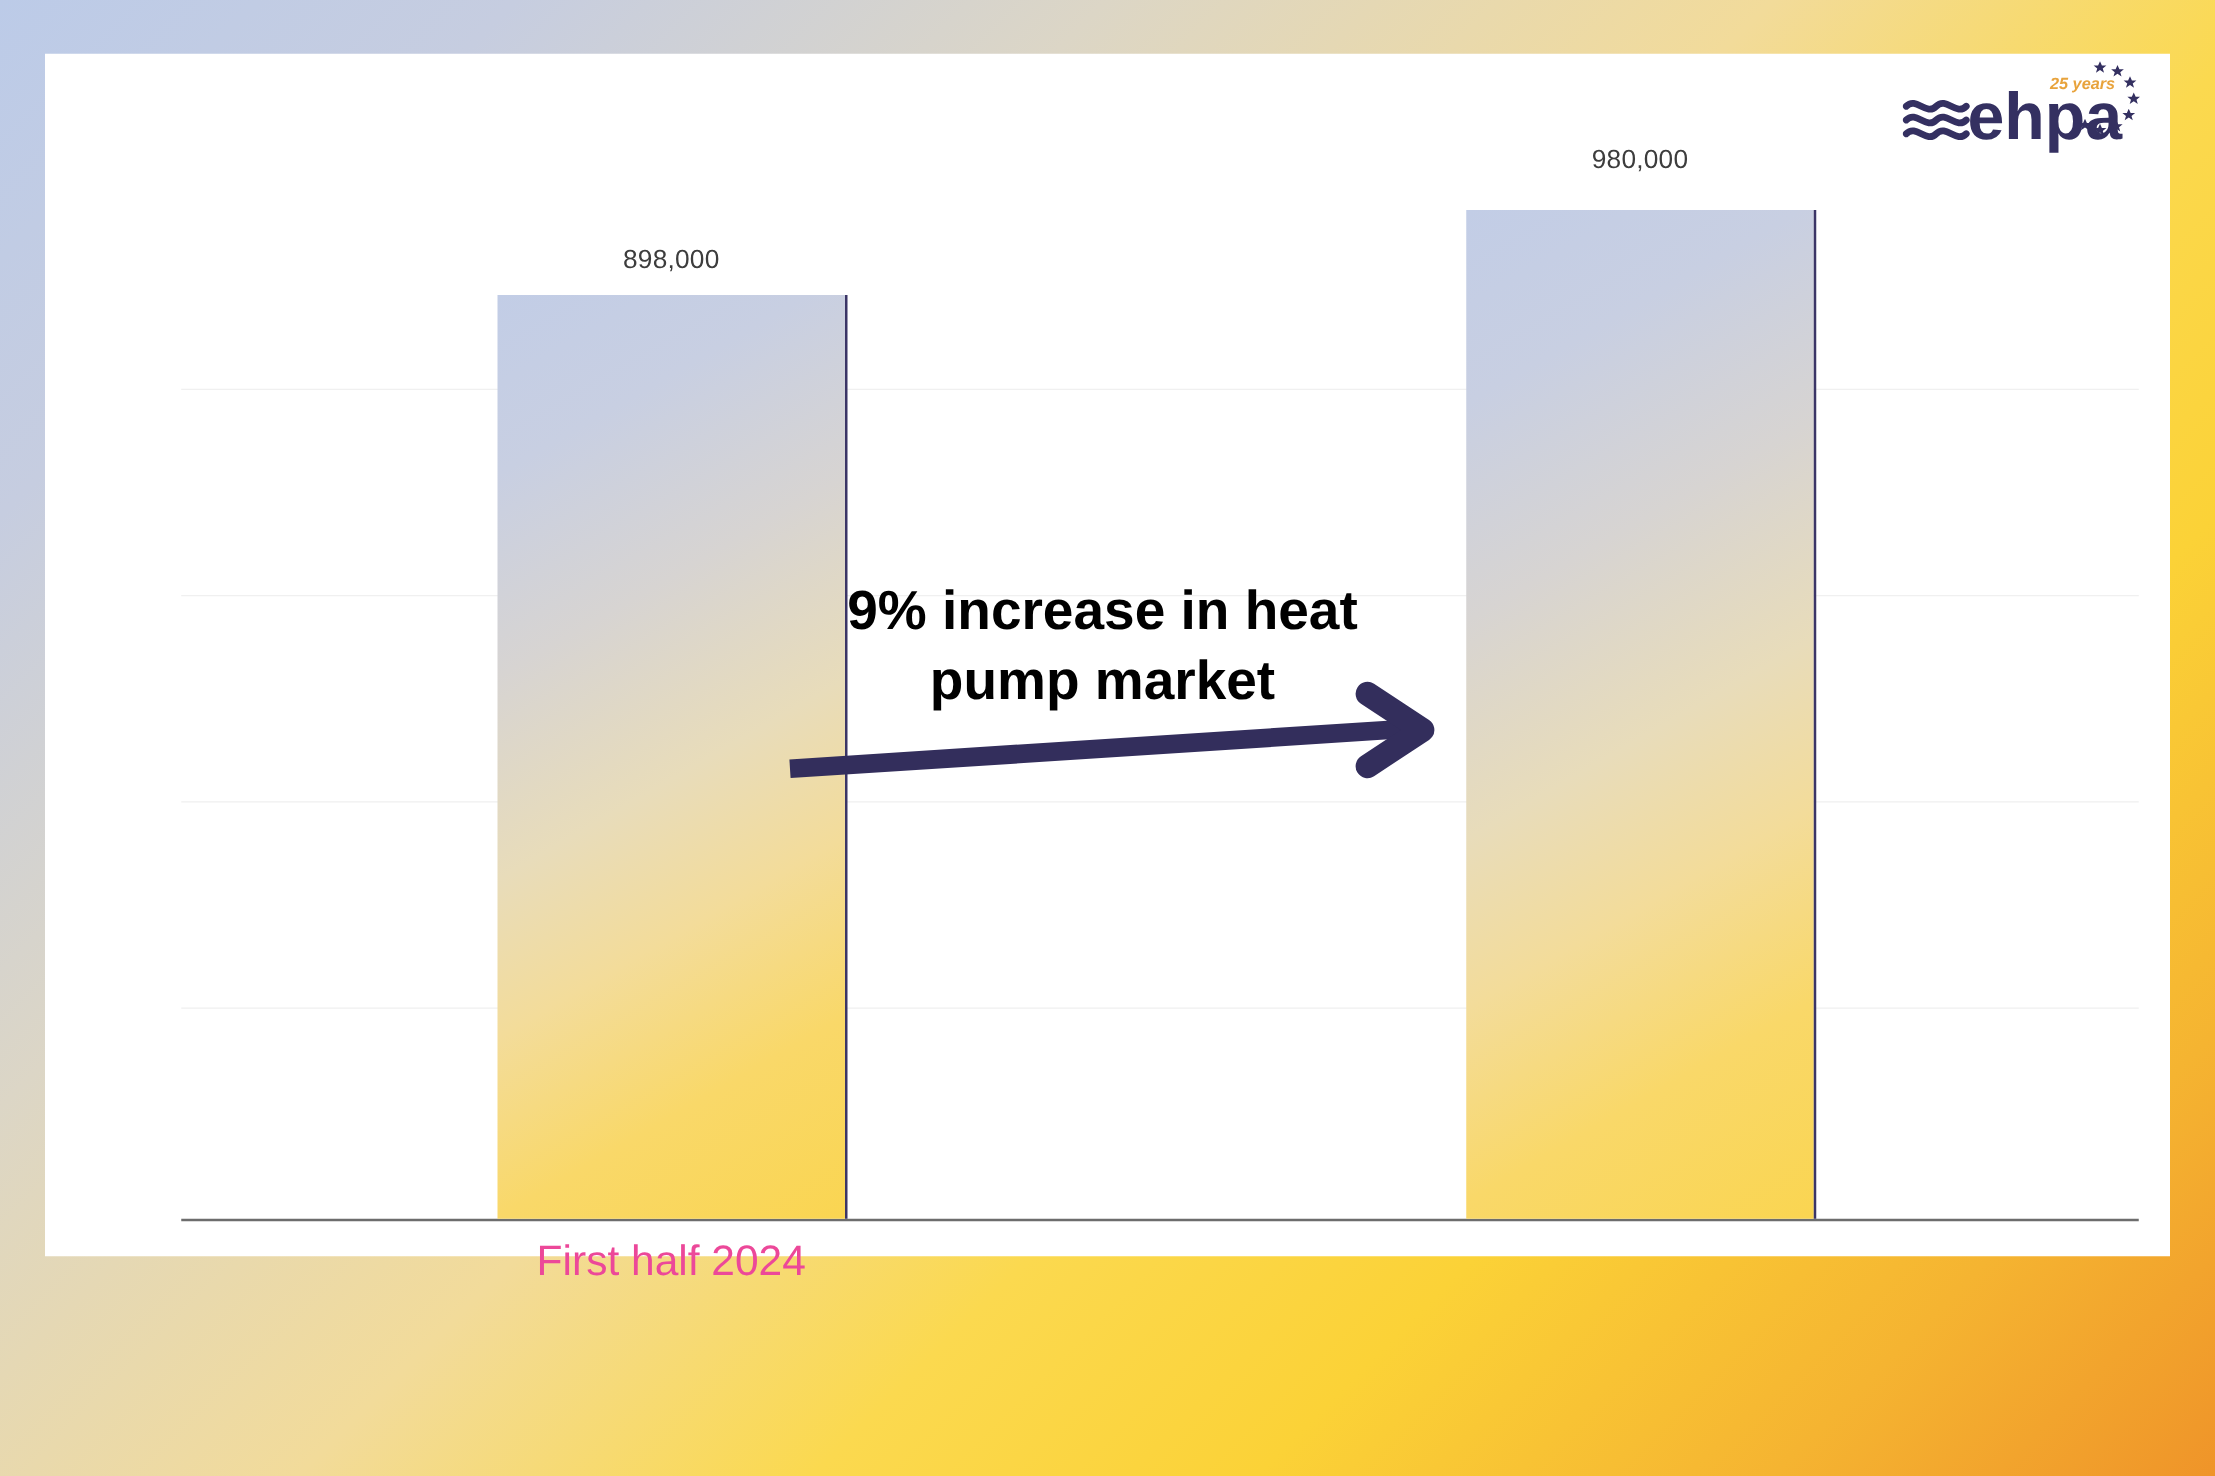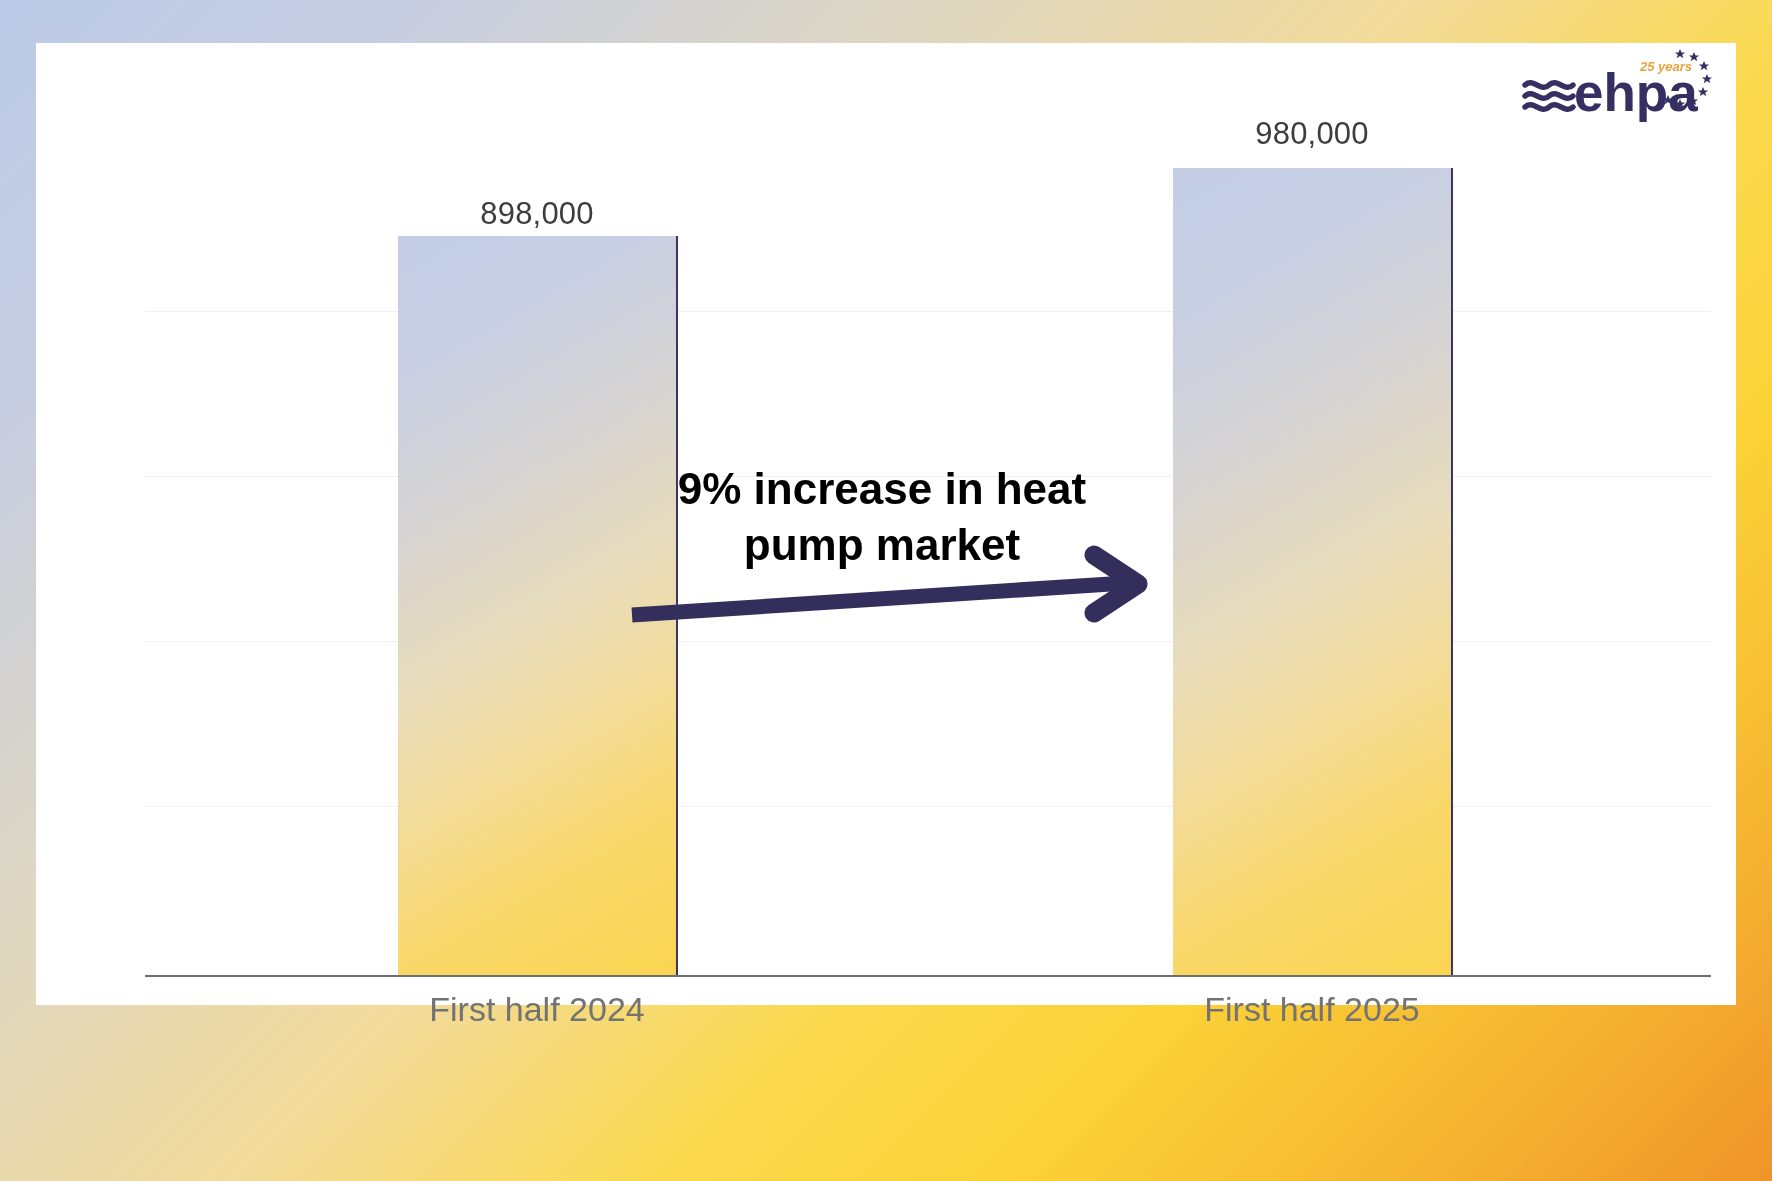--- a/index.html
+++ b/index.html
@@ -76,28 +76,28 @@
         #d7d4d2 34%,
         #e8dcba 52%,
         #f3dc9a 66%,
         #f9d869 82%,
         #fad551 100%);
   }
   .bar-label {
     position: absolute;
     text-align: center;
     color: #3d3d3d;
-    font-size: 31px;
+    font-size: 21px;
     letter-spacing: 0.2px;
     white-space: nowrap;
   }
   .cat-label {
     position: absolute;
     text-align: center;
-    color: #737373;
+    color: #ec4899;
     font-size: 34px;
     white-space: nowrap;
   }
 
   
   .annotation {
     position: absolute;
     left: 636px;
     top: 418px;
     width: 420px;
@@ -181,21 +181,20 @@
 
     <div class="axis-line"></div>
 
     <div class="bar" style="left:253px; width:278px; height:739px;"></div>
     <div class="bar-label" style="left:253px; width:278px; top:133px;">898,000</div>
 
     <div class="bar" style="left:1028px; width:278px; height:807px;"></div>
     <div class="bar-label" style="left:1028px; width:278px; top:53px;">980,000</div>
 
     <div class="cat-label" style="left:223px; width:338px; top:927px;">First half 2024</div>
-    <div class="cat-label" style="left:998px; width:338px; top:927px;">First half 2025</div>
   </div>
 
   <div class="annotation">
     <div>9% increase in heat</div>
     <div>pump market</div>
   </div>
 
   <svg class="arrow-svg" viewBox="0 0 540 90">
     <line x1="6" y1="72" x2="500" y2="40" stroke="#332e5c" stroke-width="15" stroke-linecap="butt"></line>
     <polyline points="468,12 512,41 468,70" fill="none" stroke="#332e5c" stroke-width="19" stroke-linecap="round" stroke-linejoin="round"></polyline>

